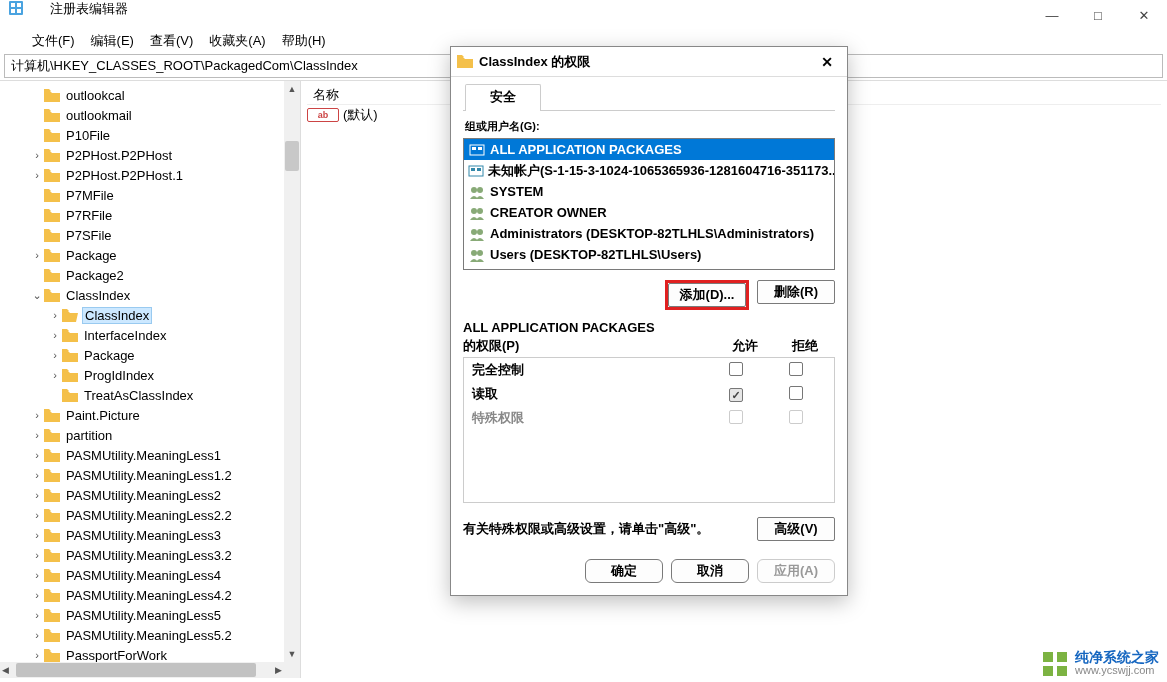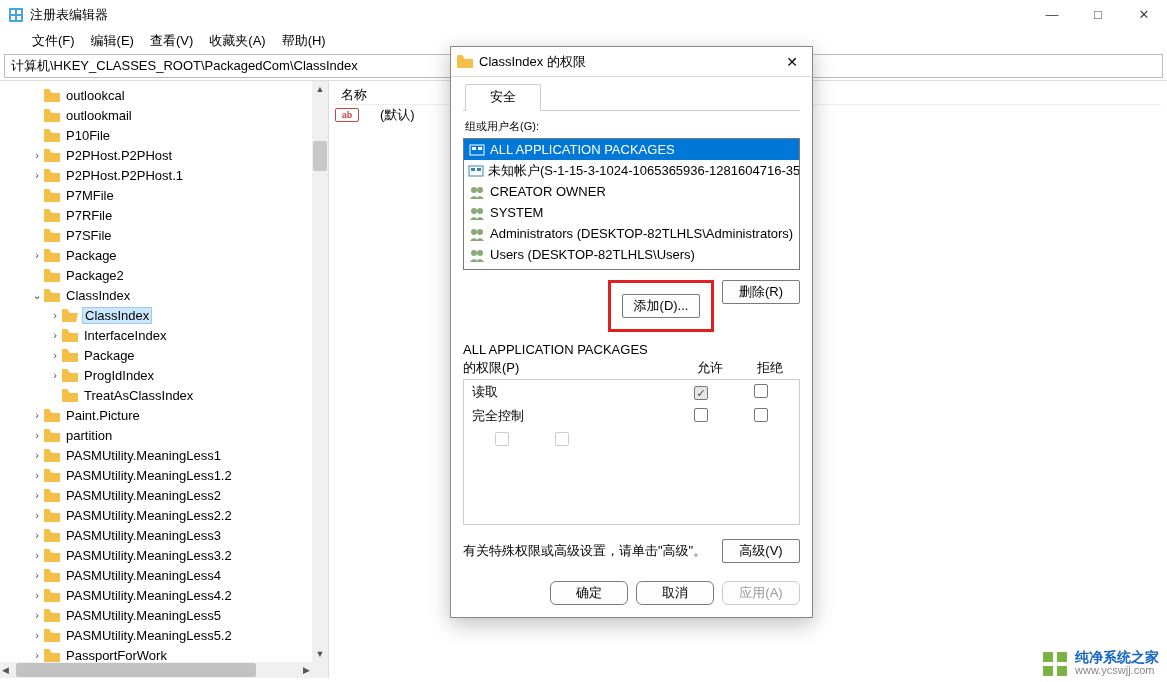--- a/index.html
+++ b/index.html
@@ -1,75 +1,75 @@
 <!DOCTYPE html>
 <html><head>
 <meta charset="utf-8">
 <style>
   * { box-sizing: border-box; font-family: "Microsoft YaHei", "Segoe UI", sans-serif; }
   body { margin: 0; width: 1167px; height: 682px; background: #fff; overflow: hidden; font-size: 13px; color: #000; position: relative; }
 
   
-  .titlebar { height: 30px; display: flex; align-items: center; border-bottom: 1px solid transparent; }
+  .titlebar { height: 30px; display: flex; align-items: flex-start; border-bottom: 1px solid transparent; gap: 20px; }
   .titlebar .icon { width: 16px; height: 16px; margin: 0 6px 0 8px; }
   .titlebar .title { flex: 1; font-size: 13px; }
   .win-controls { display: flex; height: 30px; }
   .win-controls div { width: 46px; display: flex; align-items: center; justify-content: center; color: #444; font-size: 13px; }
 
   
   .menubar { height: 22px; display: flex; align-items: center; padding: 0 4px; color: #000; margin-left: 20px;}
   .menubar span { padding: 1px 8px; font-size: 13px; }
 
   
   .addressbar { height: 24px; border: 1px solid #bbb; margin: 2px 4px; display: flex; align-items: center; padding: 0 6px; font-size: 13px; color: #000;}
 
   
   .main { display: flex; height: calc(682px - 30px - 22px - 30px - 2px); border-top: 1px solid #ddd;}
-  .tree-pane { width: 329px; overflow: hidden; border-right: 1px solid #ddd; position: relative;}
+  .tree-pane { width: 301px; overflow: hidden; border-right: 1px solid #ddd; position: relative;}
   .list-pane { flex: 1; padding: 4px 6px; }
 
   .tree { padding: 4px 0 0 0; }
   .tree-row { display: flex; align-items: center; height: 20px; font-size: 13px; white-space: nowrap; padding-right: 6px;}
   .tree-row .expander { width: 14px; text-align: center; color: #555; font-size: 11px; user-select: none;}
   .tree-row .spacer { width: 14px; }
   .tree-row .label { padding: 0 2px;}
   .tree-row.selected .label { background: #cce8ff; border: 1px solid #99caf0; padding: 0 2px;}
   .folder-icon { width: 16px; height: 13px; margin-right: 4px; display: inline-block; }
   .folder-icon svg { display:block; }
 
   .tree-scrollbar { position: absolute; right: 0; top: 0; width: 16px; height: 100%; background: #f0f0f0;}
   .tree-scrollbar .thumb { position: absolute; left: 1px; width: 14px; background: #c8c8c8; border-radius: 2px;}
   .tree-scrollbar .arrow { position: absolute; left: 0; width: 16px; height: 16px; display:flex; align-items:center; justify-content:center; font-size:9px; color:#555;}
 
   .list-header { display: flex; border-bottom: 1px solid #eee; font-size: 13px; color: #000; height: 20px; align-items:center;}
   .list-header div { padding: 0 6px; }
   .list-row { display: flex; align-items:center; height: 20px; font-size: 13px; }
-  .ab-icon { width:24px; height:14px; margin-right:21px; display:inline-flex; align-items:center; justify-content:center; border:1px solid #c44; color:#c44; font-size:9px; font-weight:bold; border-radius:2px; background:#fff;}
+  .ab-icon { width:32px; height:14px; margin-right:4px; display:inline-flex; align-items:center; justify-content:center; border:1px solid #c44; color:#c44; font-size:9px; font-weight:bold; border-radius:2px; background:#fff;}
 
   
-  .dialog { position: absolute; left: 450px; top: 46px; width: 363px; background: #fff; border: 1px solid #888; box-shadow: 0 6px 20px rgba(0,0,0,0.25); }
+  .dialog { position: absolute; left: 450px; top: 46px; width: 398px; background: #fff; border: 1px solid #888; box-shadow: 0 6px 20px rgba(0,0,0,0.25); font-weight: bold; }
   .dialog-title { height: 30px; display: flex; align-items: center; padding: 0 6px; border-bottom: 1px solid #ddd; background:#fff;}
   .dialog-title .icon { width: 16px; height: 13px; margin-right: 6px; }
   .dialog-title .t { flex: 1; font-size: 13px; }
   .dialog-title .close { width: 28px; text-align:center; font-size: 14px; color:#000;}
   .dialog-body { padding: 6px 12px 10px 12px; }
 
   .tabbar { height: 28px; display: flex; border-bottom: 1px solid #ccc; padding-left: 2px; }
   .tabbar .tab { border: 1px solid #ccc; border-bottom: none; background: #fff; padding: 3px 24px 4px; font-size: 13px; border-radius: 2px 2px 0 0; position: relative; top:1px;}
 
   .group-label { font-size: 11px; margin: 8px 0 4px 2px; }
   .listbox { border: 1px solid #7a7a7a; background: #fff; height: 132px; overflow: hidden; }
   .listbox .item { display: flex; align-items: center; height: 21px; padding: 0 4px; font-size: 13px; white-space:nowrap; overflow:hidden; text-overflow: ellipsis;}
   .listbox .item.selected { background: #0078d7; color: #fff; }
   .listbox .uicon { width: 18px; height: 16px; margin-right: 4px; display:inline-flex; align-items:center; justify-content:center;}
 
   .btn-row { display: flex; justify-content: flex-end; gap: 8px; margin-top: 10px; }
   .btn { min-width: 78px; height: 24px; border: 1px solid #7a7a7a; background: #fdfdfd; font-size: 13px; display:inline-flex; align-items:center; justify-content:center; border-radius:2px; padding: 0 10px;}
   .btn.disabled { color: #999; border-color:#ccc;}
-  .highlight-box { border: 3px solid #e02020; padding: 11px; display:inline-flex;}
+  .highlight-box { border: 3px solid #e02020; padding: 0; display:inline-flex;}
 
   .perm-title { font-size: 13px; margin-top: 10px;}
   .perm-header { display:flex; font-size:13px; margin-top:2px;}
   .perm-header .h1 { flex:1;}
   .perm-header .hcol { width: 60px; text-align:center;}
   .perm-grid { border: 1px solid #ccc; margin-top:2px;}
   .perm-row { display:flex; align-items:center; height: 24px; padding: 0 8px; font-size: 13px;}
   .perm-row .pl { flex:1; }
   .perm-row .pc { width:60px; text-align:center;}
   .chk { width:14px; height:14px; border:1px solid #777; border-radius:2px; display:inline-block; background:#fff;}
@@ -508,32 +508,32 @@
         </div>
         <div class="item">
           <span class="uicon">
             <svg width="16" height="14" viewBox="0 0 16 14">
               <circle cx="5" cy="5" r="3" fill="#8a7"></circle>
               <circle cx="11" cy="5" r="3" fill="#8a7"></circle>
               <path d="M1 14 Q5 8 9 14" fill="#8a7"></path>
               <path d="M7 14 Q11 8 15 14" fill="#8a7"></path>
             </svg>
           </span>
-          <span>CREATOR OWNER</span>
+          <span>SYSTEM</span>
         </div>
         <div class="item">
           <span class="uicon">
             <svg width="16" height="14" viewBox="0 0 16 14">
               <circle cx="5" cy="5" r="3" fill="#8a7"></circle>
               <circle cx="11" cy="5" r="3" fill="#8a7"></circle>
               <path d="M1 14 Q5 8 9 14" fill="#8a7"></path>
               <path d="M7 14 Q11 8 15 14" fill="#8a7"></path>
             </svg>
           </span>
-          <span>SYSTEM</span>
+          <span>CREATOR OWNER</span>
         </div>
         <div class="item">
           <span class="uicon">
             <svg width="16" height="14" viewBox="0 0 16 14">
               <circle cx="5" cy="5" r="3" fill="#8a7"></circle>
               <circle cx="11" cy="5" r="3" fill="#8a7"></circle>
               <path d="M1 14 Q5 8 9 14" fill="#8a7"></path>
               <path d="M7 14 Q11 8 15 14" fill="#8a7"></path>
             </svg>
           </span>
@@ -561,30 +561,31 @@
     <div class="perm-title">
       <span>ALL APPLICATION PACKAGES</span>
     </div>
     <div class="perm-header">
       <div class="h1">的权限(P)</div>
       <div class="hcol">允许</div>
       <div class="hcol">拒绝</div>
     </div>
     <div class="perm-grid" id="permgrid">
         <div class="perm-row">
+          <div class="pl">完全控制</div>
+          <div class="pc"><span class="chk"></span></div>
+          <div class="pc"><span class="chk"></span></div>
+        </div>
+        <div class="perm-row">
           <div class="pl">读取</div>
           <div class="pc"><span class="chk checked readonly"></span></div>
           <div class="pc"><span class="chk"></span></div>
         </div>
-        <div class="perm-row">
-          <div class="pl">完全控制</div>
-          <div class="pc"><span class="chk"></span></div>
-          <div class="pc"><span class="chk"></span></div>
-        </div>
         <div class="perm-row dim">
+          <div class="pl">特殊权限</div>
           <div class="pc"><span class="chk"></span></div>
           <div class="pc"><span class="chk"></span></div>
         </div>
         <div class="perm-row">&nbsp;</div>
         <div class="perm-row">&nbsp;</div>
         <div class="perm-row">&nbsp;</div>
       </div>
 
     <div class="advanced-note">
       <div class="txt">有关特殊权限或高级设置，请单击"高级"。</div>

